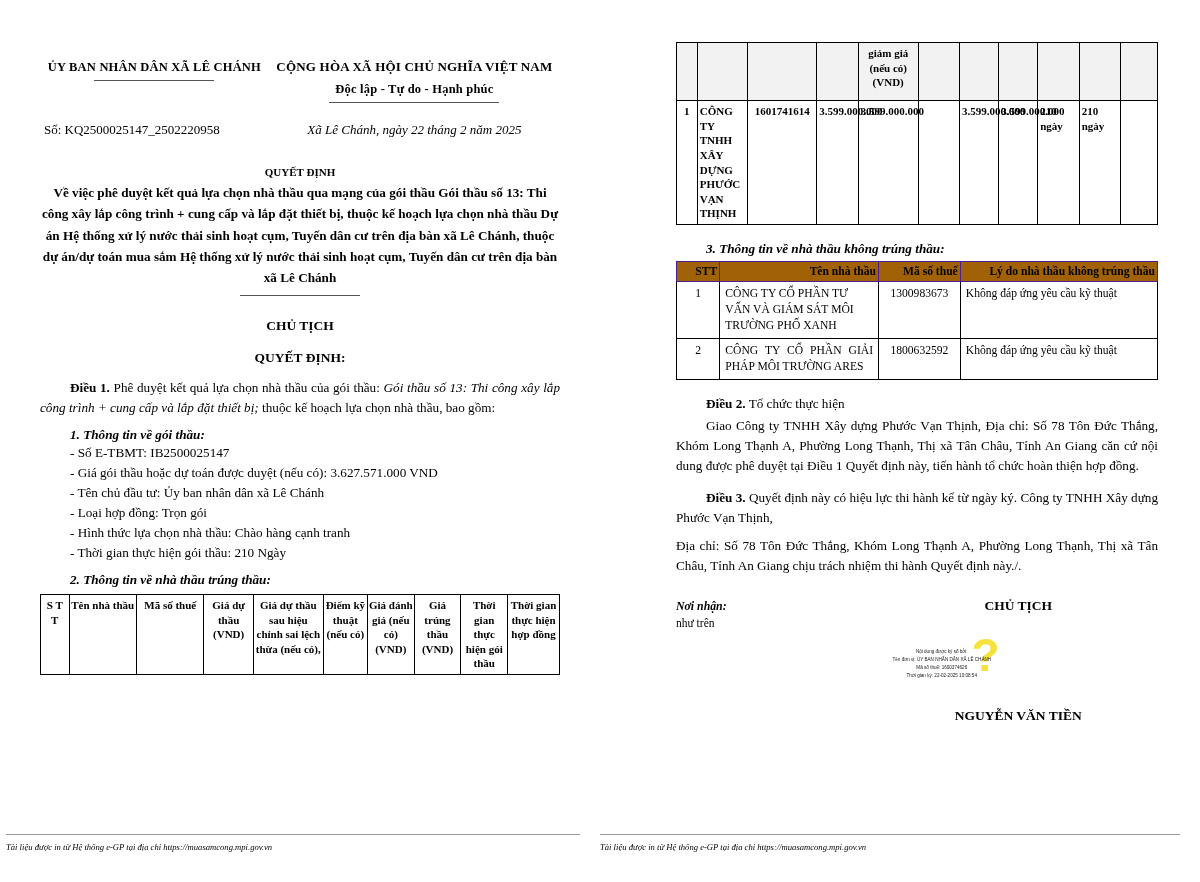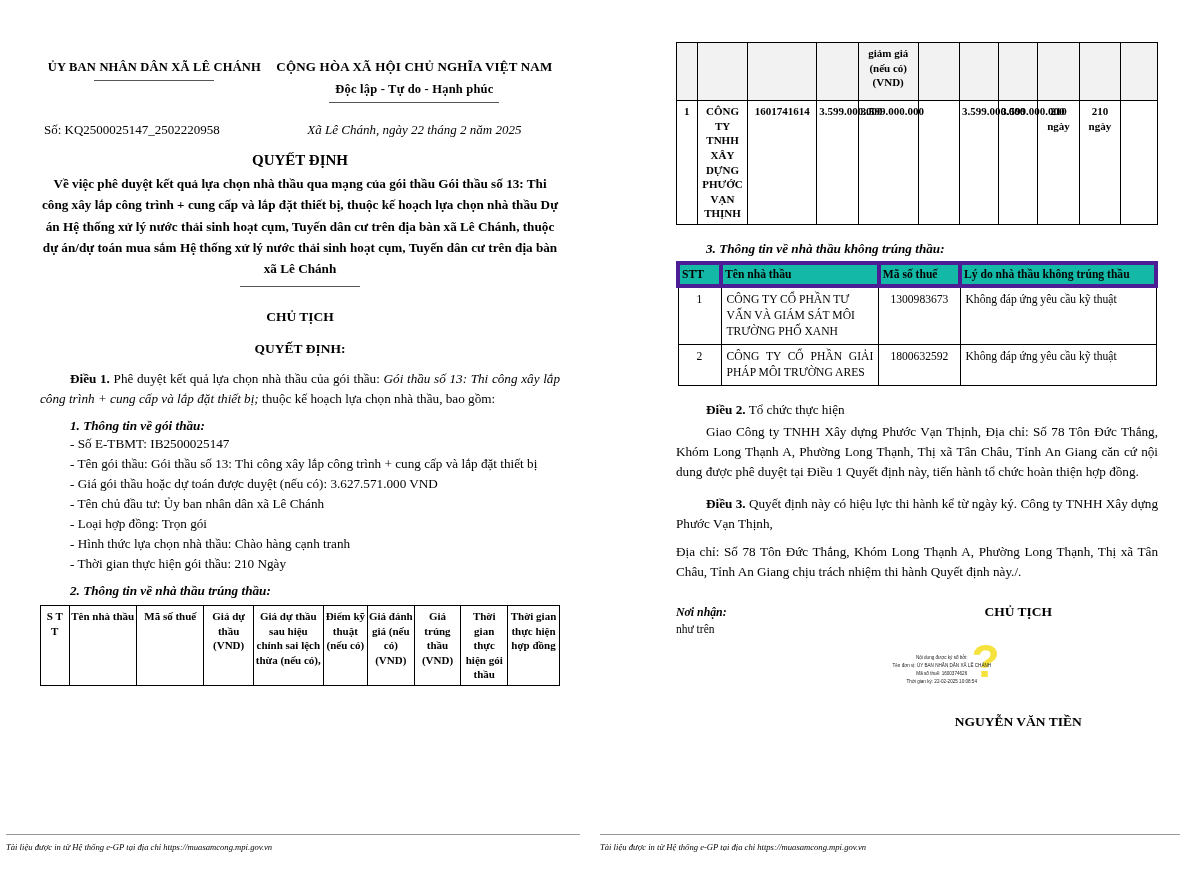--- a/index.html
+++ b/index.html
@@ -32,22 +32,22 @@
   .hdr-title.big { font-size:13px; }
   .rule { height:1px; background:#555; margin:4px auto 0; }
   .rule-l { width:120px; }
   .rule-r { width:170px; }
   .sub-row { display:flex; margin-top:19px;align-items:flex-end; }
   .sub-left { width:44%; font-size:13px; padding-left:4px; }
   .sub-right { width:56%; font-size:13px; font-style:italic; text-align:center; }
 
   
   .qd-title {
-    text-align:center; font-weight:bold; font-size:15px;
-    margin-top:14px;
+    text-align:center; font-weight:bold; font-size:11px;
+    margin-top:28px;
   }
   .qd-sub {
     text-align:center; font-weight:bold; font-size:13.2px;
     line-height:1.62; margin-top:4px;
   }
   .center-rule { width:120px; height:1px; background:#555; margin:6px auto 0; }
 
   .chutich {
     text-align:center; font-weight:bold; font-size:13.5px; margin-top:22px;
   }
@@ -75,26 +75,26 @@
     text-align:center; vertical-align:top; padding:3px 1px; line-height:1.32;
   }
 
   .t2 { width:100%; table-layout:fixed; }
   .t2 td {
     border:1px solid #000; font-size:11px; font-weight:bold;
     text-align:center; vertical-align:top; padding:3px 2px; line-height:1.33;
   }
   .t2 td.hdr-cell { background:#f2f2f2; height:58px; }
   .t2 td.num { text-align:right; }
-  .t2 td.lft { text-align:center; }
+  .t2 td.lft { text-align:left; }
 
   .t3 { width:100%; margin-top:4px; table-layout:fixed; }
   .t3 th {
-    border:4px solid #4c1d95; font-size:11.6px; font-weight:bold;
-    text-align:left; padding:3px 2px; background:#14b8a6;
+    border:1px solid #4c1d95; font-size:11.6px; font-weight:bold;
+    text-align:right; padding:3px 2px; background:#a16207;
   }
   .t3 td {
     border:1px solid #000; font-size:11.6px; padding:4px 5px;
     vertical-align:top; line-height:1.38;
   }
   .t3 td.c { text-align:center; }
   .t3 td.just { text-align:justify; text-align-last:left; }
 
   .sec3-head { font-weight:bold; font-style:italic; font-size:13.2px; margin:16px 0 0 30px; }
 
@@ -165,21 +165,20 @@
     <div class="body-p ind">
       <span class="b">Điều 1.</span>
       <span>Phê duyệt kết quả lựa chọn nhà thầu của gói thầu:</span>
       <span class="i">Gói thầu số 13: Thi công xây lắp công trình + cung cấp và lắp đặt thiết bị;</span>
       <span>thuộc kế hoạch lựa chọn nhà thầu, bao gồm:</span>
     </div>
 
     <div class="sec-head">1. Thông tin về gói thầu:</div>
 
     <div class="bullet">- Số E-TBMT: IB2500025147</div>
-    <div class="bullet wrap">- Tên gói thầu: Gói thầu số 13: Thi công xây lắp công trình + cung cấp và lắp đặt thiết bị</div>
     <div class="bullet">- Giá gói thầu hoặc dự toán được duyệt (nếu có): 3.627.571.000 VND</div>
     <div class="bullet">- Tên chủ đầu tư: Ủy ban nhân dân xã Lê Chánh</div>
     <div class="bullet">- Loại hợp đồng: Trọn gói</div>
     <div class="bullet">- Hình thức lựa chọn nhà thầu: Chào hàng cạnh tranh</div>
     <div class="bullet">- Thời gian thực hiện gói thầu: 210 Ngày</div>
 
     <div class="sec-head">2. Thông tin về nhà thầu trúng thầu:</div>
 
     <table class="t1">
       <colgroup>

